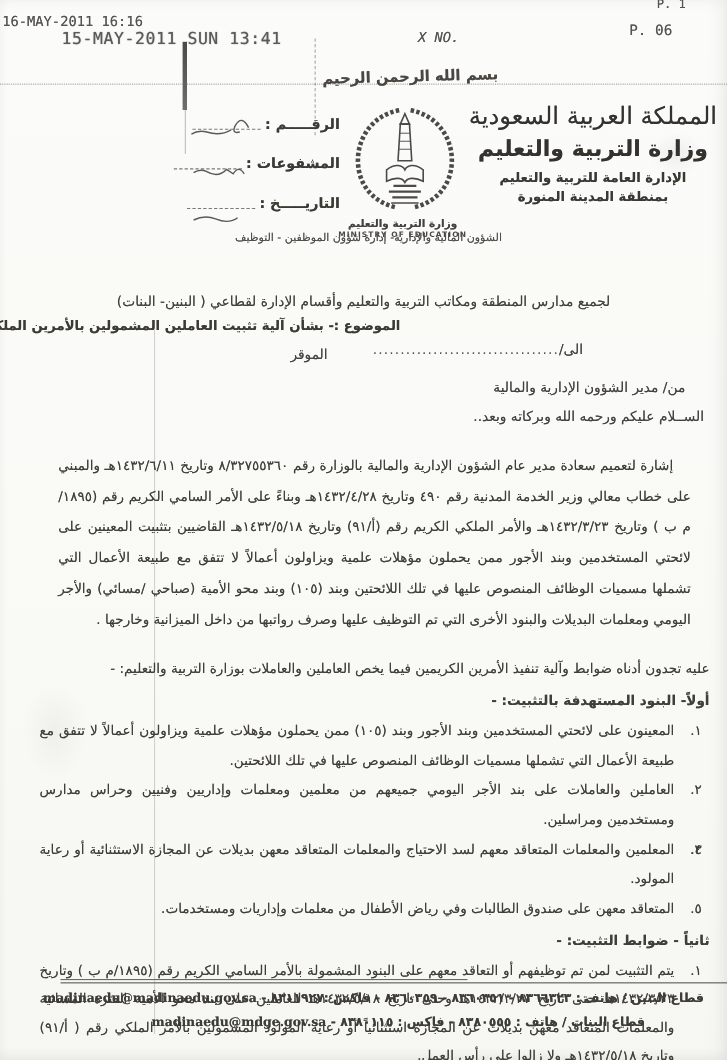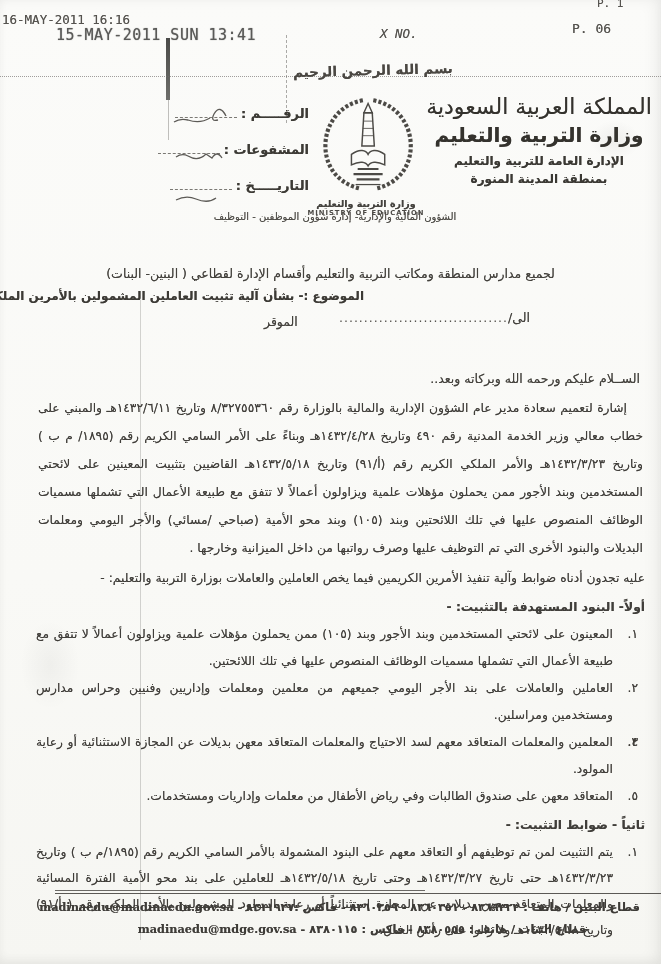--- a/index.html
+++ b/index.html
@@ -24,21 +24,21 @@
   .field-lbl{font-size:13px;font-weight:bold;white-space:nowrap;color:#3c3a35;}
   .dashline{display:inline-block;width:62px;border-bottom:1.2px dashed #7b7974;margin:0 4px 3px 0;height:10px;}
   .center-line{width:100%;text-align:center;}
   .urgent{font-size:13.5px;font-weight:bold;color:#3a3833;}
   .addr{font-size:12.5px;color:#44423d;}
   .subject{font-size:12px;font-weight:bold;white-space:nowrap;color:#3c3a35;}
   .toline{display:flex;direction:rtl;align-items:baseline;font-size:12.5px;color:#44423d;}
   .dots{letter-spacing:1px;color:#55534e;overflow:hidden;white-space:nowrap;width:168px;display:inline-block;}
   .fromline,.salut{font-size:12.5px;color:#44423d;}
   .main{direction:rtl;text-align:right;font-size:12.3px;line-height:28px;color:#454publicada340;}
-  .main p.intro{margin:2px;text-align:justify;text-align-last:right;text-indent:16px;}
+  .main p.intro{margin:17px;text-align:justify;text-align-last:right;text-indent:16px;}
   .main .directive{margin-top:2px;}
   .main .sec-title{font-weight:bold;margin-top:1px;}
   .li{position:relative;padding-right:32px;line-height:27px;text-align:justify;text-align-last:right;}
   .li .num{position:absolute;right:7px;top:0;}
   .li2{line-height:26px;}
   .footer-rule{height:0;border-top:1.6px solid #5b5955;}
   .footer-rule2{height:0;border-top:1px solid #6b6965;}
   .footer-line{direction:rtl;text-align:center;font-size:11.3px;font-weight:bold;color:#3e3c38;white-space:nowrap;}
   .email{direction:ltr;unicode-bidi:embed;font-family:"DejaVu Serif",serif;font-weight:bold;}
   .vline{background:rgba(70,68,64,0.22);width:1px;}
@@ -113,20 +113,21 @@
   <div class="abs dept ink rtl" style="top:211px;left:180px;width:310px;text-align:center;">الشؤون المالية والإدارية- إدارة شؤون الموظفين - التوظيف</div>
 
   <div class="abs center-line addr ink rtl" style="top:266px;left:0;">لجميع مدارس المنطقة ومكاتب التربية والتعليم وأقسام الإدارة لقطاعي ( البنين- البنات)</div>
   <div class="abs subject ink rtl" style="top:289px;right:297px;">الموضوع :- بشأن آلية تثبيت العاملين المشمولين بالأمرين الملكيين الكريمين</div>
 
   <div class="abs toline" style="top:310px;right:131px;">
     <span class="ink">الى/</span>
     <span class="dots">..........................................</span>
   </div>
   <div class="abs ink" style="top:314px;left:264px;font-size:12.5px;color:#44423d;">الموقر</div>
+  <div class="abs fromline ink rtl" style="top:344px;right:38px;">من/ مدير الشؤون الإدارية والمالية</div>
   <div class="abs salut ink rtl" style="top:371px;right:21px;">الســلام عليكم ورحمه الله وبركاته وبعد..</div>
 
   <div class="abs main ink" style="top:392px;left:36px;right:16px;">
     <p class="intro">إشارة لتعميم سعادة مدير عام الشؤون الإدارية والمالية بالوزارة رقم ٨/٣٢٧٥٥٣٦٠ وتاريخ ١٤٣٢/٦/١١هـ والمبني على خطاب معالي وزير الخدمة المدنية رقم ٤٩٠ وتاريخ ١٤٣٢/٤/٢٨هـ وبناءً على الأمر السامي الكريم رقم (١٨٩٥/ م ب ) وتاريخ ١٤٣٢/٣/٢٣هـ والأمر الملكي الكريم رقم (أ/٩١) وتاريخ ١٤٣٢/٥/١٨هـ القاضيين بتثبيت المعينين على لائحتي المستخدمين وبند الأجور ممن يحملون مؤهلات علمية ويزاولون أعمالاً لا تتفق مع طبيعة الأعمال التي تشملها مسميات الوظائف المنصوص عليها في تلك اللائحتين وبند (١٠٥) وبند محو الأمية (صباحي /مسائي) والأجر اليومي ومعلمات البديلات والبنود الأخرى التي تم التوظيف عليها وصرف رواتبها من داخل الميزانية وخارجها .</p>
     <div class="directive">عليه تجدون أدناه ضوابط وآلية تنفيذ الأمرين الكريمين فيما يخص العاملين والعاملات بوزارة التربية والتعليم: -</div>
     <div class="sec-title">أولاً- البنود المستهدفة بالتثبيت: -</div>
 
     <div class="li">
       <span class="num">١.</span>
       <span>المعينون على لائحتي المستخدمين وبند الأجور وبند (١٠٥) ممن يحملون مؤهلات علمية ويزاولون أعمالاً لا تتفق مع طبيعة الأعمال التي تشملها مسميات الوظائف المنصوص عليها في تلك اللائحتين.</span>

